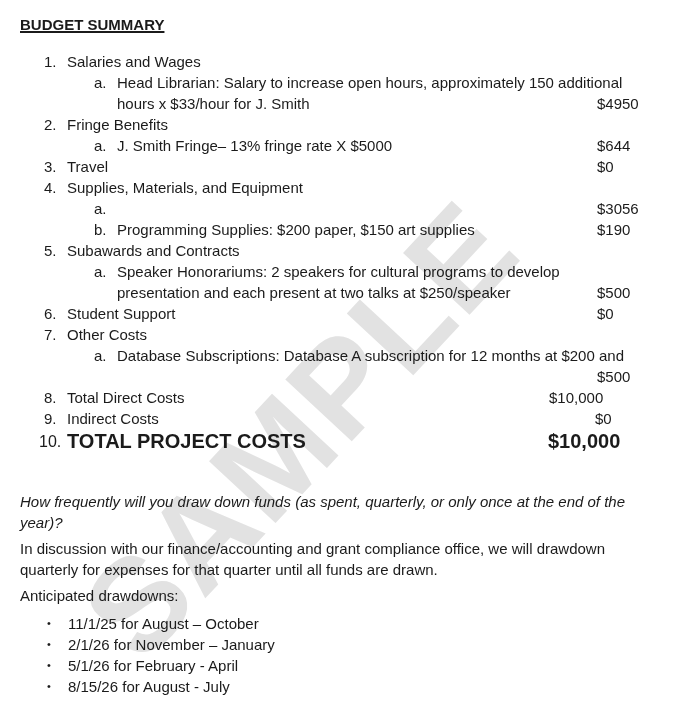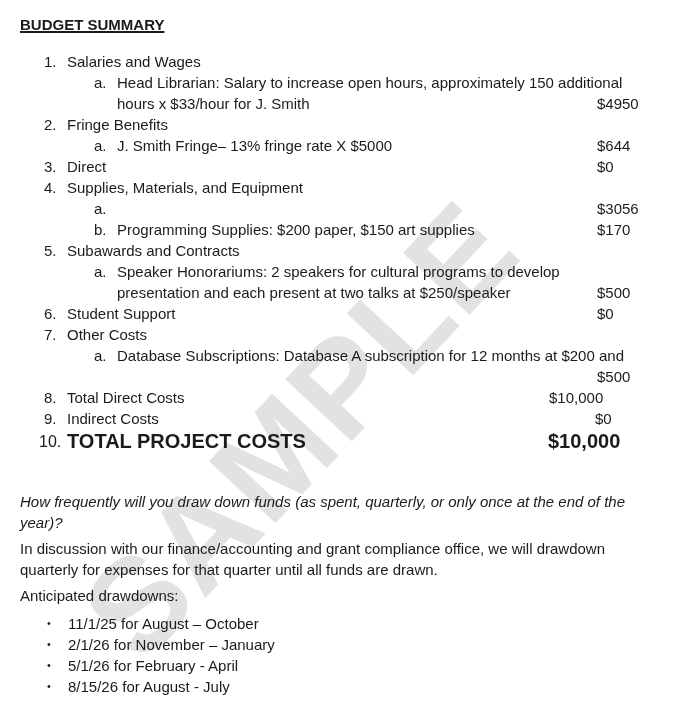--- a/index.html
+++ b/index.html
@@ -87,34 +87,34 @@
 
       <div class="line main">
         <span class="num">2.</span><span class="lbl">Fringe Benefits</span>
       </div>
       <div class="line sub">
         <span class="letter">a.</span><span class="lbl">J. Smith Fringe– 13% fringe rate X $5000</span>
         <span class="amt">$644</span>
       </div>
 
       <div class="line main">
-        <span class="num">3.</span><span class="lbl">Direct</span>
+        <span class="num">3.</span><span class="lbl">Travel</span>
         <span class="amt">$0</span>
       </div>
 
       <div class="line main">
         <span class="num">4.</span><span class="lbl">Supplies, Materials, and Equipment</span>
       </div>
       <div class="line sub">
         <span class="letter">a.</span>
         <span class="amt">$3056</span>
       </div>
       <div class="line sub">
         <span class="letter">b.</span><span class="lbl">Programming Supplies: $200 paper, $150 art supplies</span>
-        <span class="amt">$170</span>
+        <span class="amt">$190</span>
       </div>
 
       <div class="line main">
         <span class="num">5.</span><span class="lbl">Subawards and Contracts</span>
       </div>
       <div class="line sub">
         <span class="letter">a.</span><span class="lbl">Speaker Honorariums: 2 speakers for cultural programs to develop</span>
       </div>
       <div class="line cont">
         <span class="lbl">presentation and each present at two talks at $250/speaker</span>

